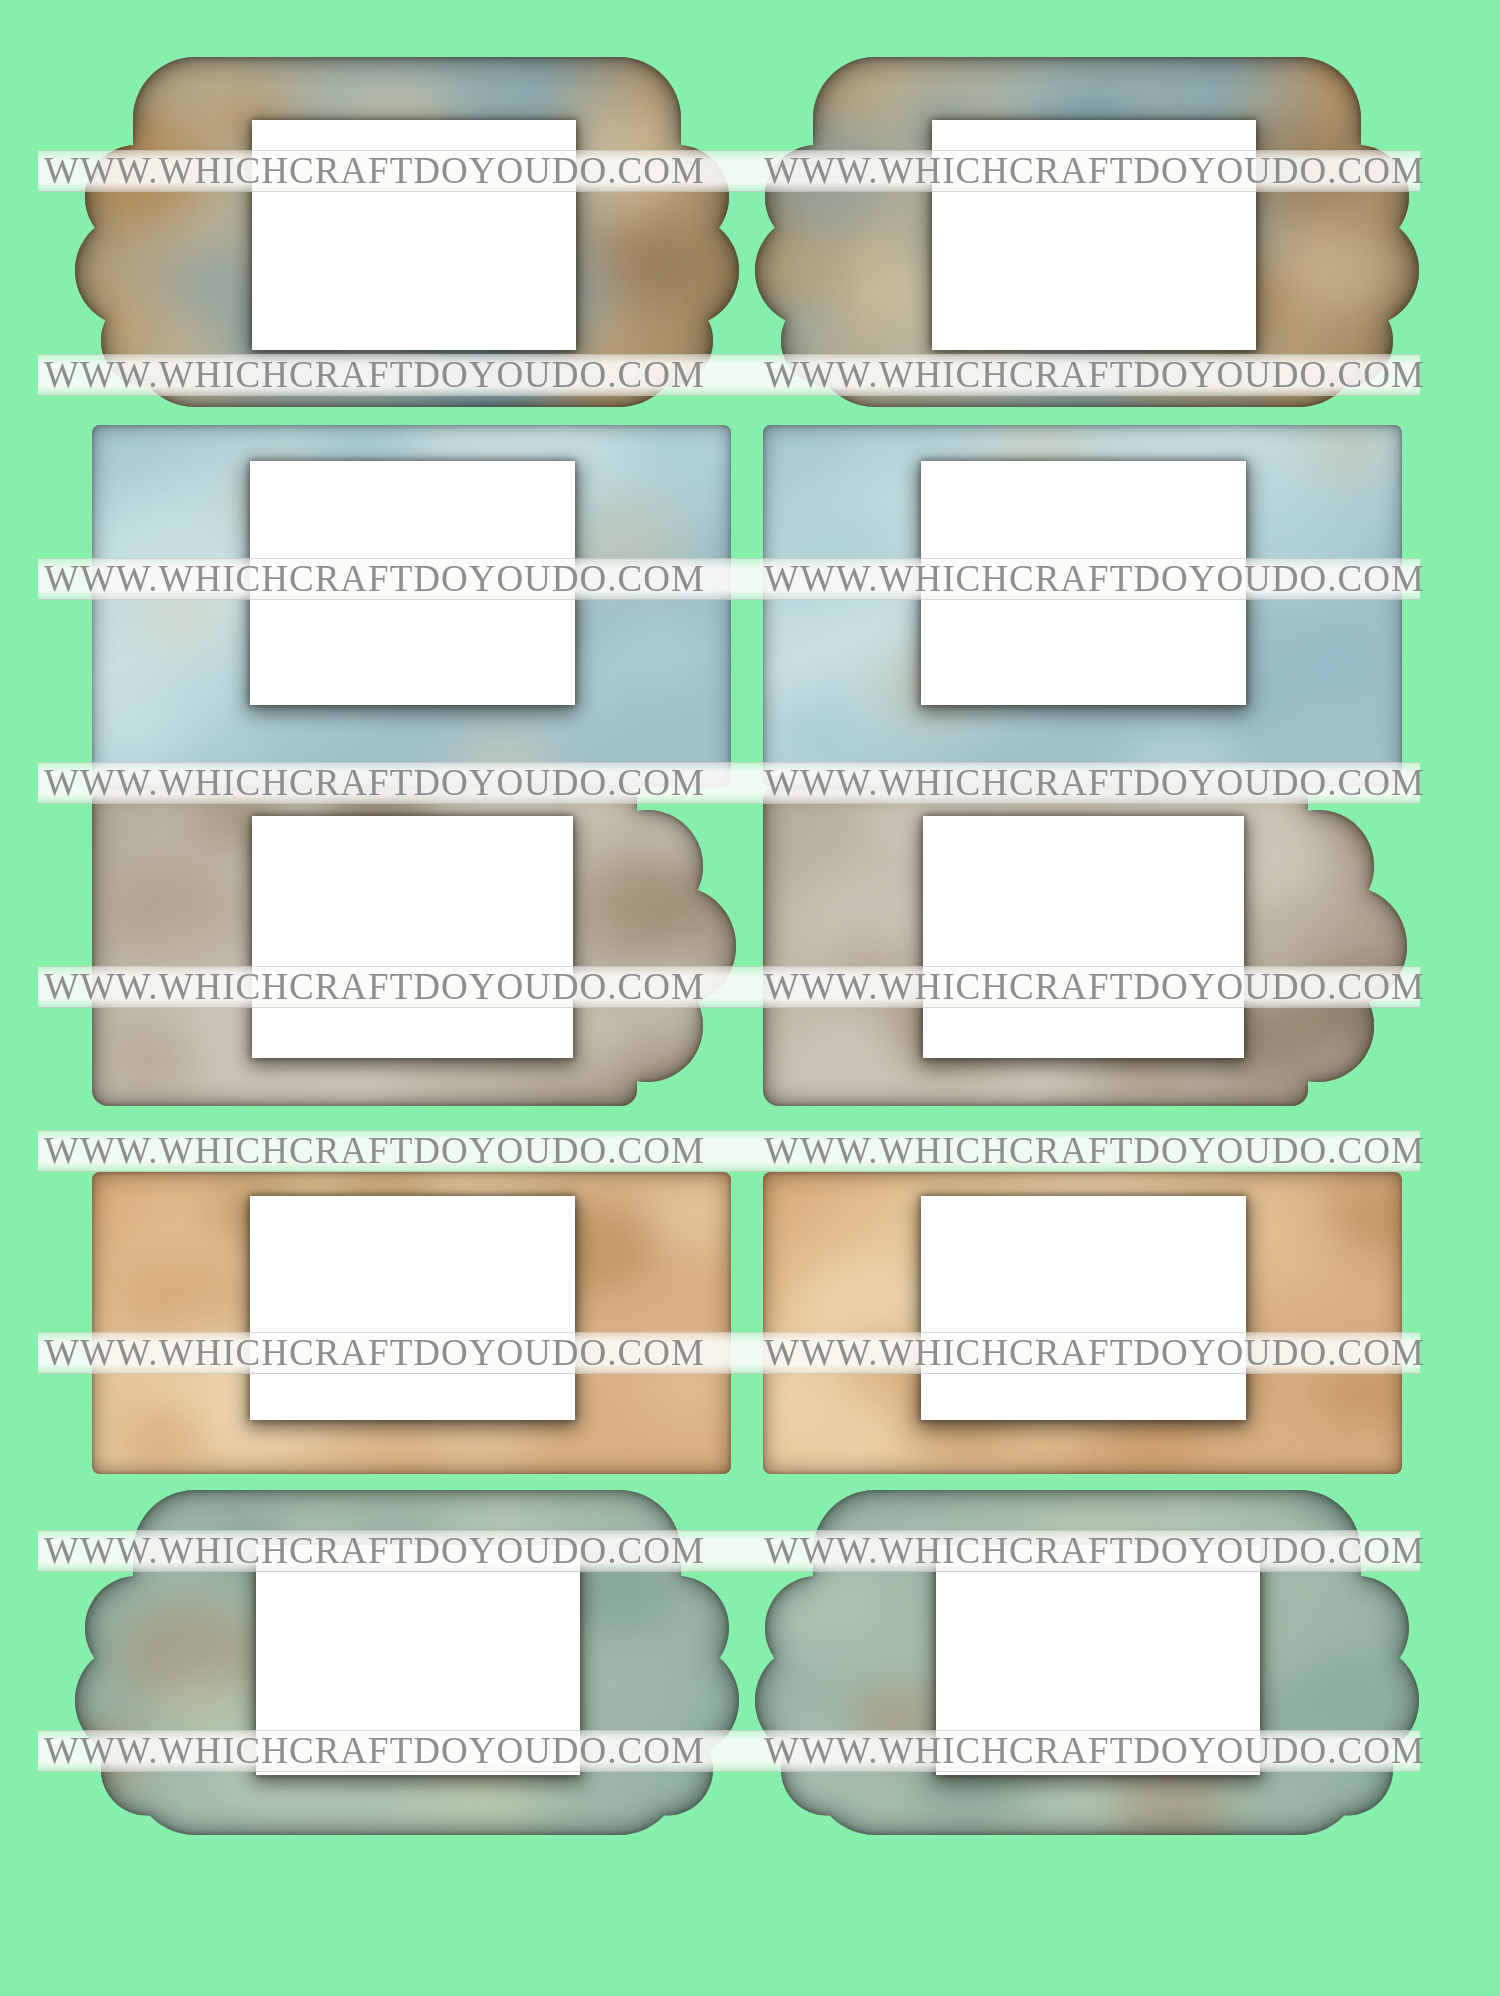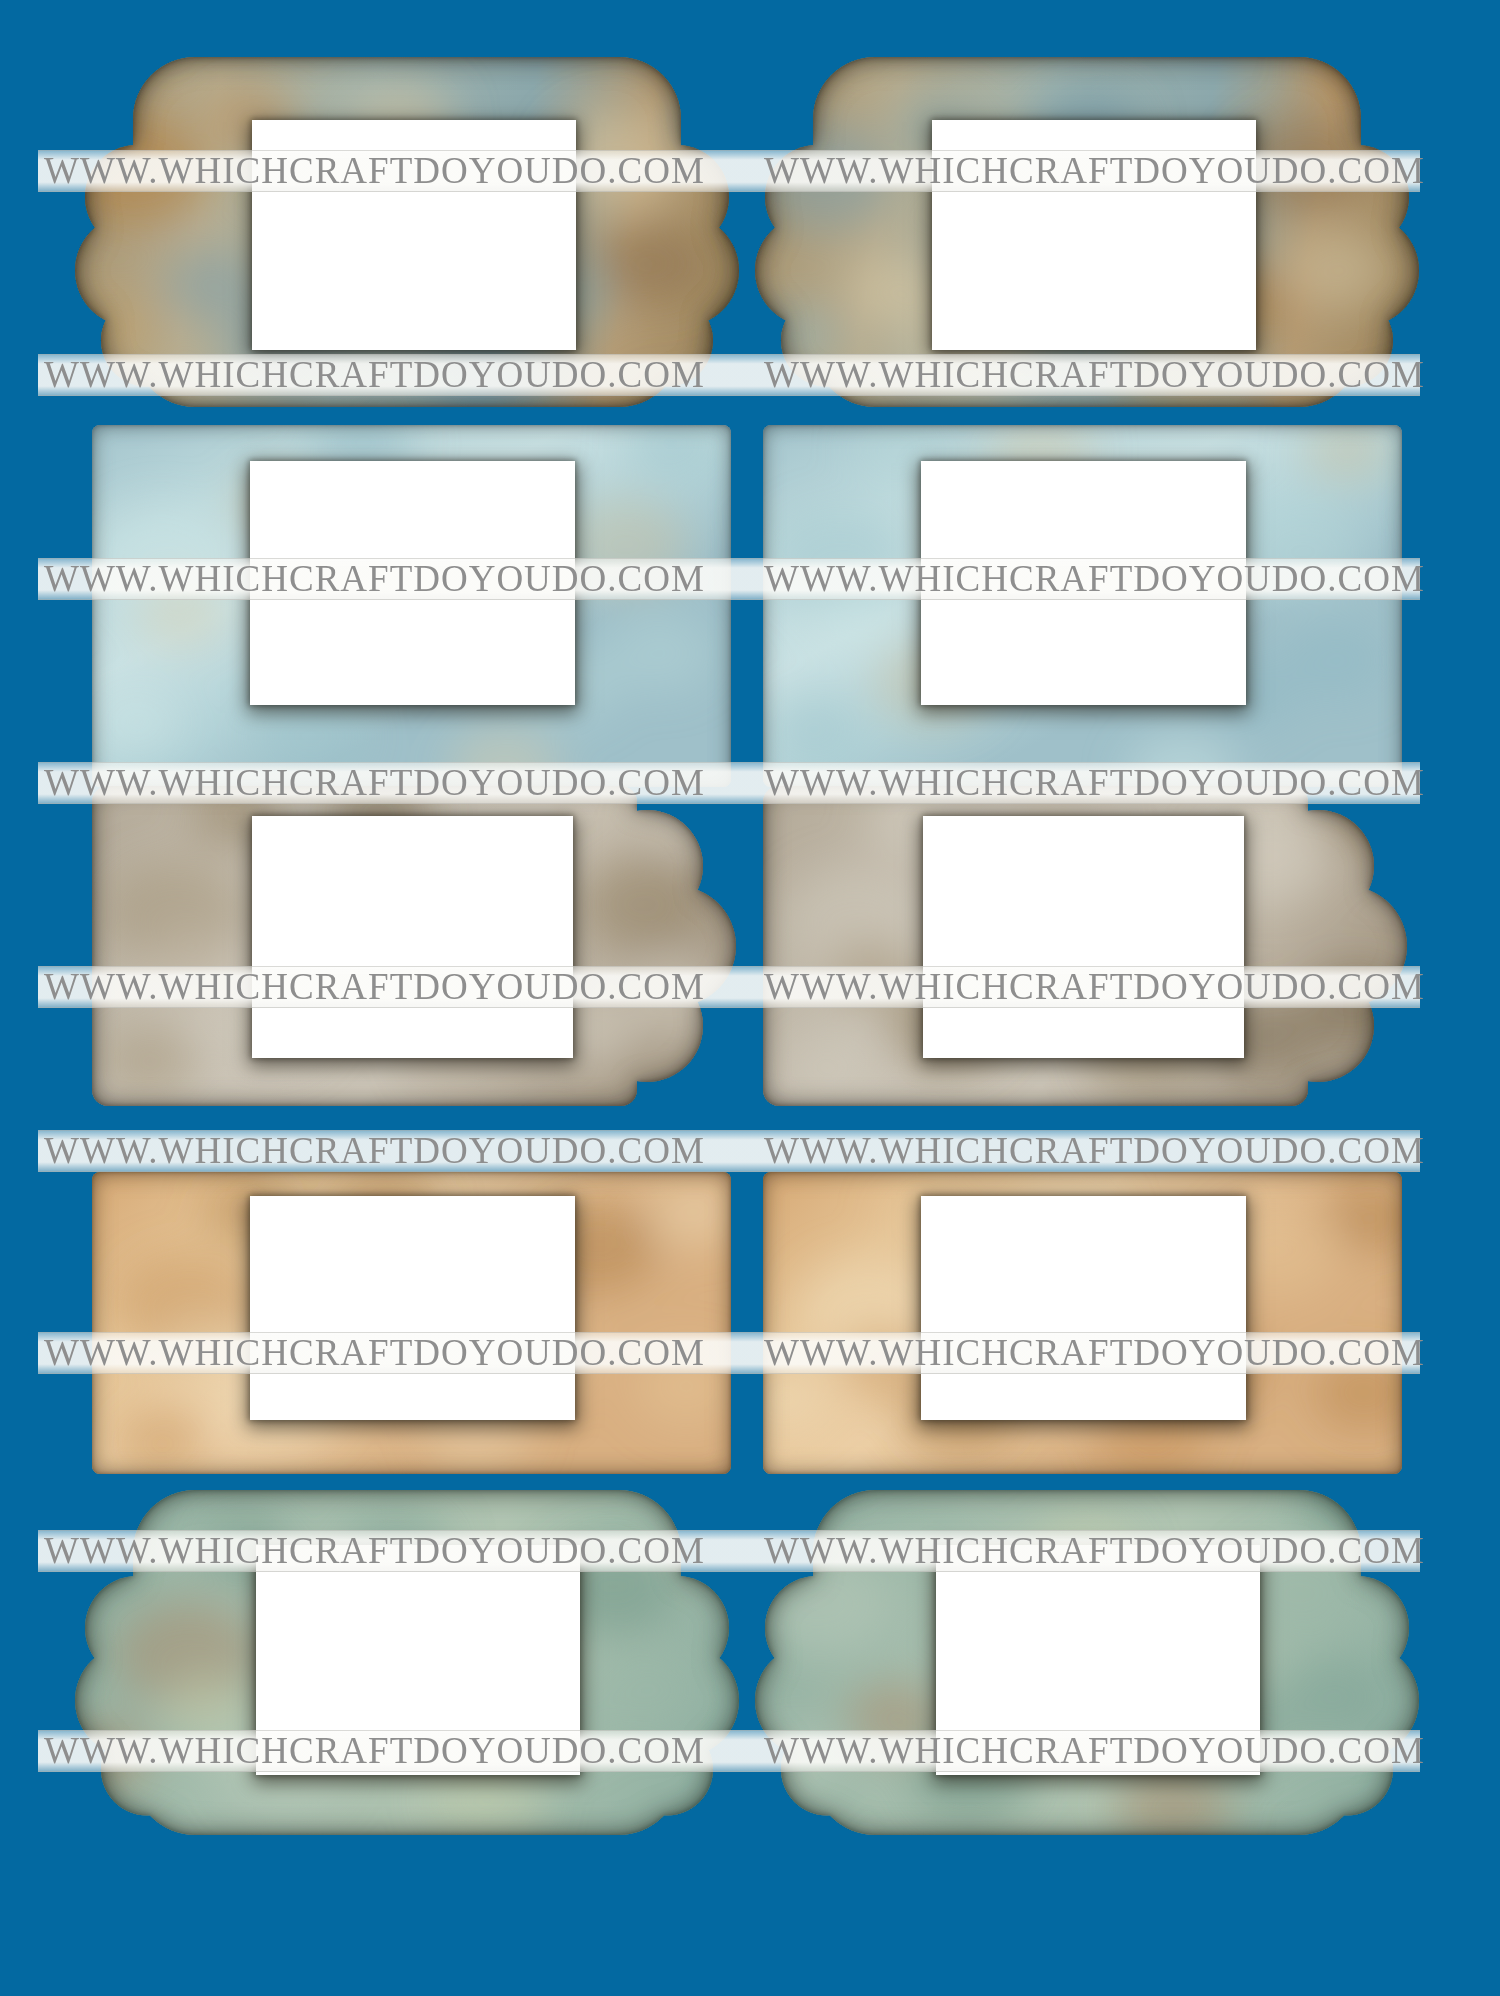--- a/index.html
+++ b/index.html
@@ -1,20 +1,20 @@
 <!DOCTYPE html>
 <html><head>
 <meta charset="utf-8">
 <style>
   html,body{margin:0;padding:0;background:#e8e8e8;}
   .page{
     position:relative;
     width:1500px;height:1996px;
     margin:0 auto;
-    background:#0369a1;
+    background:#86efac;
     overflow:hidden;
     font-family:"Liberation Serif",serif;
   }
   #tags-layer{position:absolute;inset:0;z-index:10;}
   .tag{position:absolute;}
   .tag svg{position:absolute;left:0;top:0;display:block;}
   .window{
     position:absolute;
     background:#ffffff;
     box-shadow:0 5px 18px 3px rgba(25,22,14,.58), 0 0 6px 1px rgba(25,22,14,.42);

